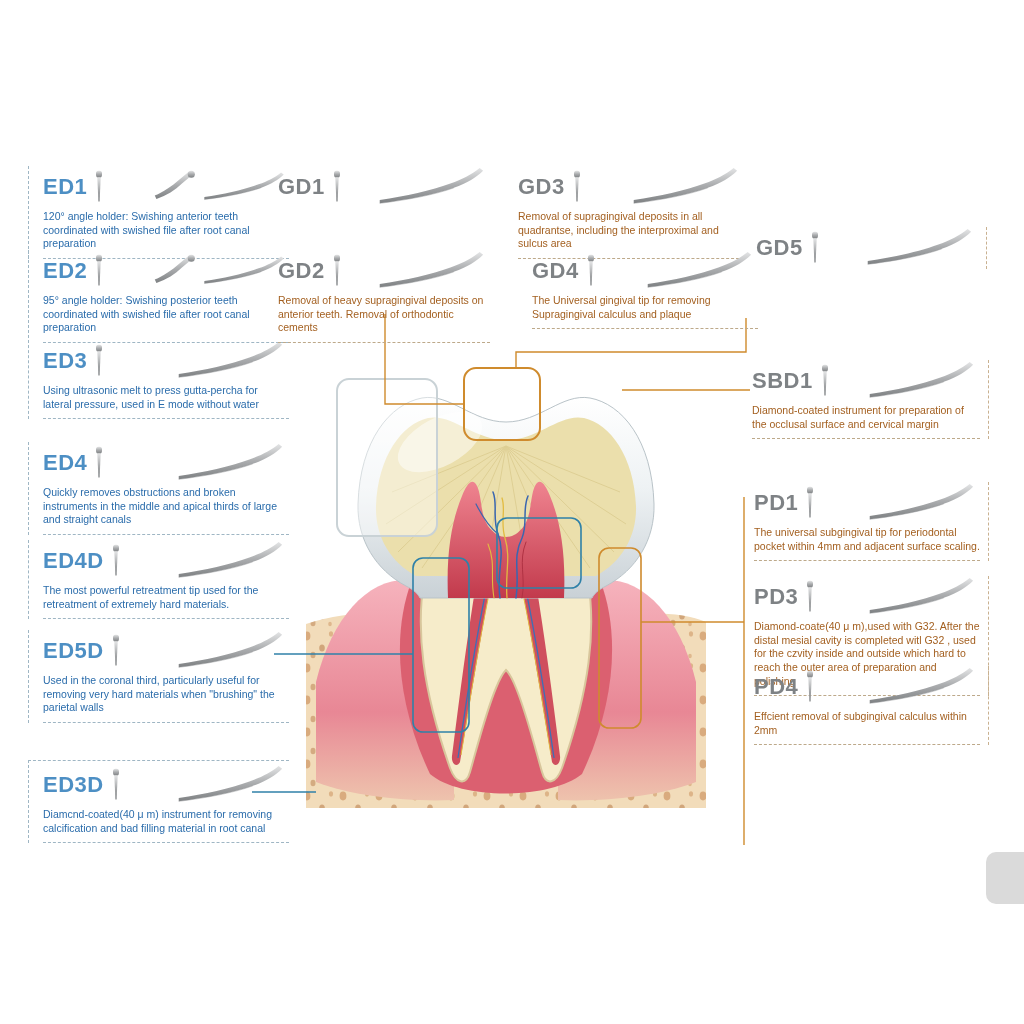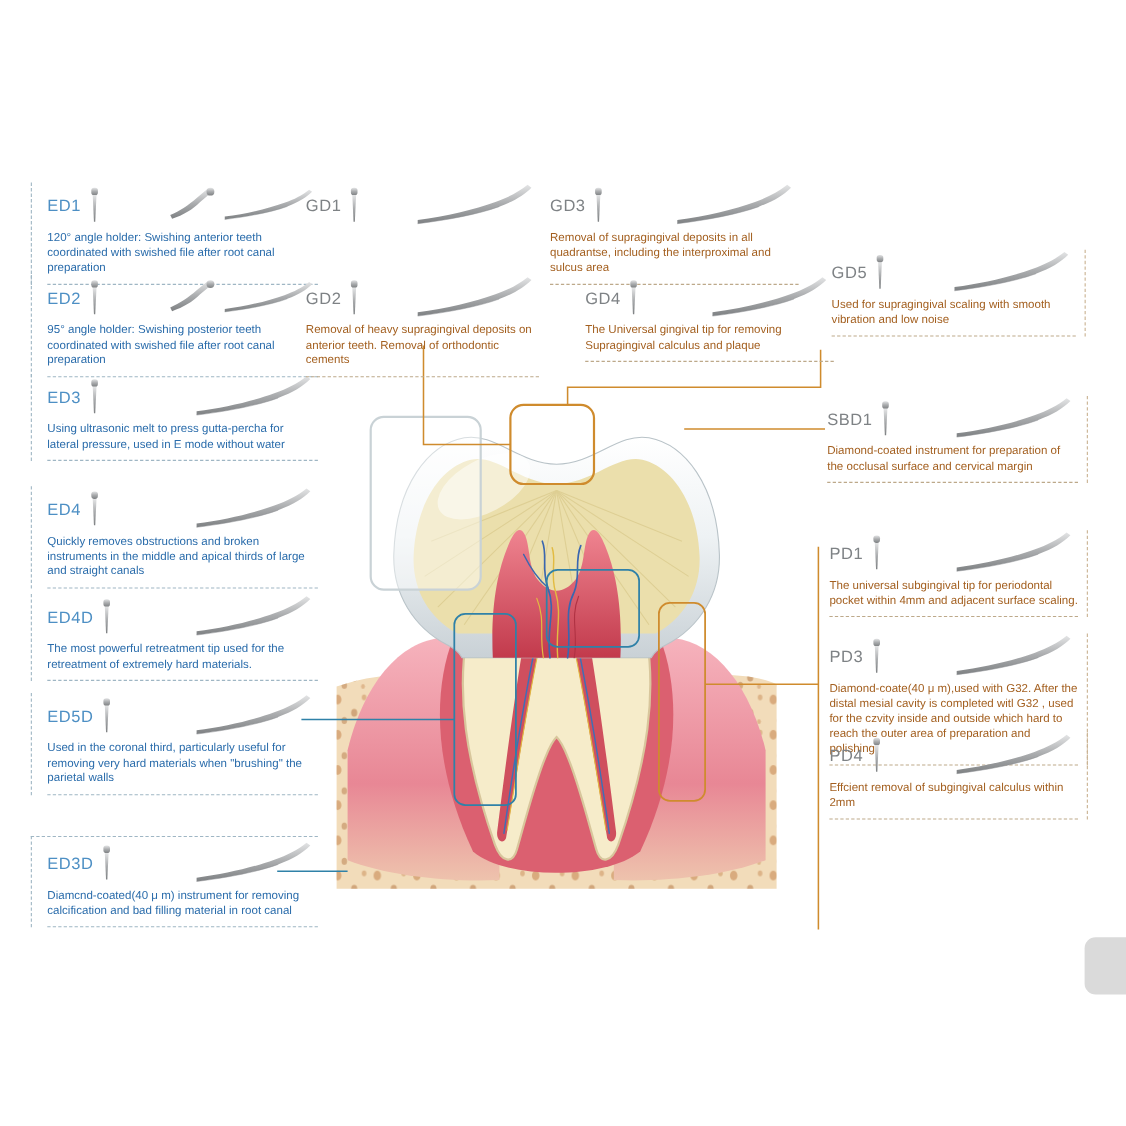--- a/index.html
+++ b/index.html
@@ -2,21 +2,21 @@
 <html><head>
 <meta charset="utf-8">
 <style>
   html,body{margin:0;padding:0;}
   body{width:1024px;height:1024px;position:relative;background:#ffffff;
        font-family:"Liberation Sans", sans-serif;overflow:hidden;}
   #page{position:absolute;inset:0;width:1024px;height:1024px;}
 
   .entry{position:absolute;z-index:3;}
   .head{display:flex;align-items:center;gap:6px;height:42px;}
-  .label{font-size:15px;font-weight:400;letter-spacing:.5px;white-space:nowrap;}
+  .label{font-size:22px;font-weight:700;letter-spacing:.5px;white-space:nowrap;}
   .icons{margin-left:auto;display:flex;align-items:center;gap:4px;}
   svg.tip{width:12px;height:36px;flex:none;}
   svg.inst{width:112px;height:40px;flex:none;}
   svg.inst.sm{width:86px;height:34px;}
   svg.holder{width:46px;height:34px;flex:none;}
   .desc{margin:0;font-size:10.5px;line-height:1.3;padding:2px 0 7px 0;}
 
   .ed{border-left:1px dashed #9fb6c4;padding-left:14px;}
   .ed .label{color:#4d8fc4;}
   .ed .desc{color:#2a6cab;border-bottom:1px dashed #9fb6c4;}
@@ -284,21 +284,21 @@
         </svg>
     <span class="icons">
           <svg class="inst">
             <use href="#sym-inst"></use>
           </svg>
         </span>
   </div>
   <p class="desc">Removal of heavy supragingival deposits on anterior teeth. Removal of orthodontic cements</p>
 </div>
 
-<div class="entry warm" style="left:500px;top:166px;width:226px">
+<div class="entry warm" style="left:518px;top:166px;width:226px">
   <div class="head">
     <span class="label">GD3</span>
     <svg class="tip">
           <use href="#sym-tip"></use>
         </svg>
     <span class="icons">
           <svg class="inst">
             <use href="#sym-inst"></use>
           </svg>
         </span>
@@ -326,21 +326,20 @@
     <span class="label">GD5</span>
     <svg class="tip">
           <use href="#sym-tip"></use>
         </svg>
     <span class="icons">
           <svg class="inst">
             <use href="#sym-inst"></use>
           </svg>
         </span>
   </div>
-  <p class="desc">Used for supragingival scaling with smooth vibration and low noise</p>
 </div>
 
 <div class="entry warm rdash" style="left:752px;top:360px;width:228px">
   <div class="head">
     <span class="label">SBD1</span>
     <svg class="tip">
           <use href="#sym-tip"></use>
         </svg>
     <span class="icons">
           <svg class="inst">

